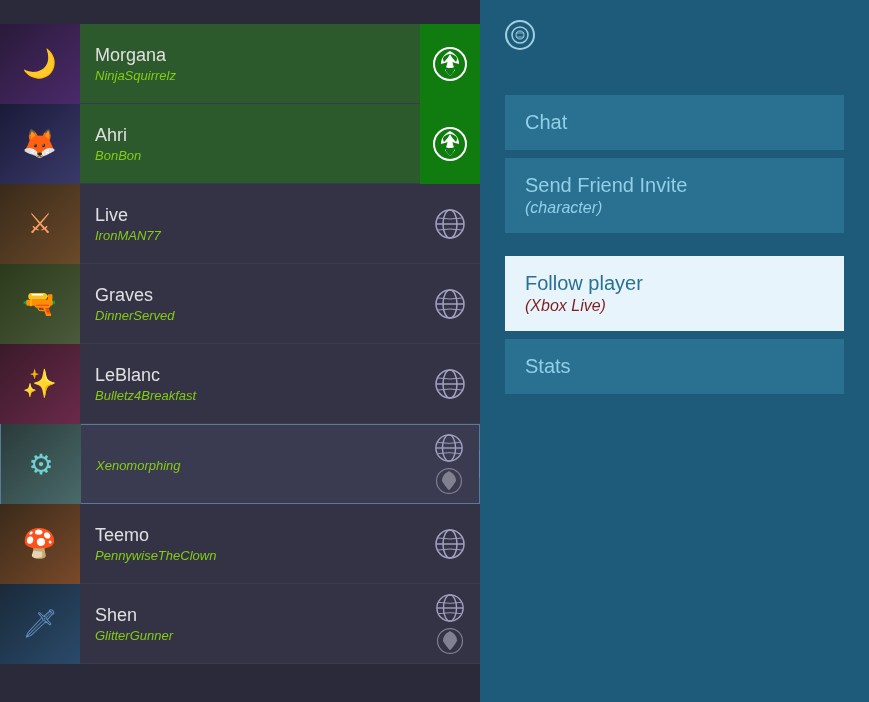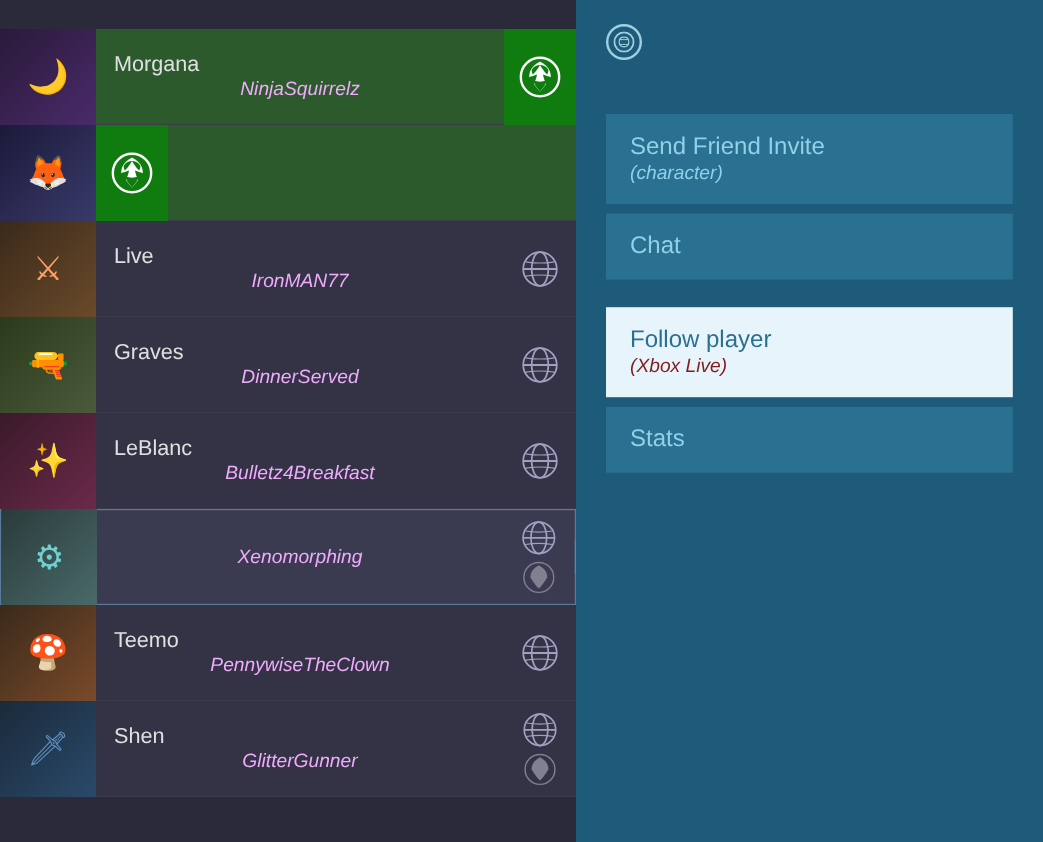--- a/index.html
+++ b/index.html
@@ -104,25 +104,24 @@
       padding: 0 15px;
     }
 
     .champion-name {
       font-size: 18px;
       font-weight: 400;
       color: #e0e0e0;
     }
 
     .player-name {
-      font-size: 16px;
+      font-size: 13px;
       font-style: italic;
-      color: #f0abfc;
+      color: #84cc16;
       margin-top: 2px;
-      text-align: center;
     }
 
     .platform-icon {
       width: 60px;
       height: 80px;
       display: flex;
       align-items: center;
       justify-content: center;
       flex-shrink: 0;
     }
@@ -297,20 +296,24 @@
         <path d="M27 18 C27 21 26 23.5 24 25.5 C22 22 21 19 20.5 16 C23 17 25 17.5 27 18Z" fill="#107c10"></path>
         <path d="M18 30 C15 27 13 24 12.5 21 C14.5 21.5 16.5 22 18 22 C19.5 22 21.5 21.5 23.5 21 C23 24 21 27 18 30Z" fill="#107c10"></path>
       </svg>
     </div>
           </div>
         </div>
         <div class="roster-item xbox-highlight">
           <div class="champion-avatar">
             <div class="avatar-placeholder avatar-ahri">🦊</div>
           </div>
+          <div class="champion-info">
+            <div class="champion-name">Ahri</div>
+            <div class="player-name">BonBon</div>
+          </div>
           <div class="platform-icon">
             <div class="xbox-icon-green">
       <svg width="36" height="36" viewBox="0 0 36 36" fill="white">
         <circle cx="18" cy="18" r="16" fill="none" stroke="white" stroke-width="2"></circle>
         <path d="M9 18 C9 13 11 9 18 5 C25 9 27 13 27 18 C24 23 21 27 18 30 C15 27 12 23 9 18Z" fill="white"></path>
         <path d="M11 12 C13 9 15.5 8 18 8 C17 10 15 13 12 16 C11.5 15 11 13.5 11 12Z" fill="#107c10"></path>
         <path d="M25 12 C23 9 20.5 8 18 8 C19 10 21 13 24 16 C24.5 15 25 13.5 25 12Z" fill="#107c10"></path>
         <path d="M9 18 C9 21 10 23.5 12 25.5 C14 22 15 19 15.5 16 C13 17 11 17.5 9 18Z" fill="#107c10"></path>
         <path d="M27 18 C27 21 26 23.5 24 25.5 C22 22 21 19 20.5 16 C23 17 25 17.5 27 18Z" fill="#107c10"></path>
         <path d="M18 30 C15 27 13 24 12.5 21 C14.5 21.5 16.5 22 18 22 C19.5 22 21.5 21.5 23.5 21 C23 24 21 27 18 30Z" fill="#107c10"></path>
@@ -466,25 +469,25 @@
           <line x1="5" y1="7" x2="13" y2="7" stroke="#a0d0e0" stroke-width="0.8"></line>
           <line x1="5" y1="11" x2="13" y2="11" stroke="#a0d0e0" stroke-width="0.8"></line>
         </svg>
       </div>
       <span class="player-gamertag"></span>
     </div>
     <div class="section-title"></div>
     <div class="options-list">
 
     <button class="option-button">
+          <span class="option-label">Chat</span>
+        </button>
+        <button class="option-button">
           <span class="option-label">Send Friend Invite</span>
           <span class="option-sublabel">(character)</span>
-        </button>
-        <button class="option-button">
-          <span class="option-label">Chat</span>
         </button>
         <button class="option-button white-bg">
           <span class="option-label">Follow player</span>
           <span class="option-sublabel">(Xbox Live)</span>
         </button>
         <button class="option-button">
           <span class="option-label">Stats</span>
         </button>
       </div>
   </div>

